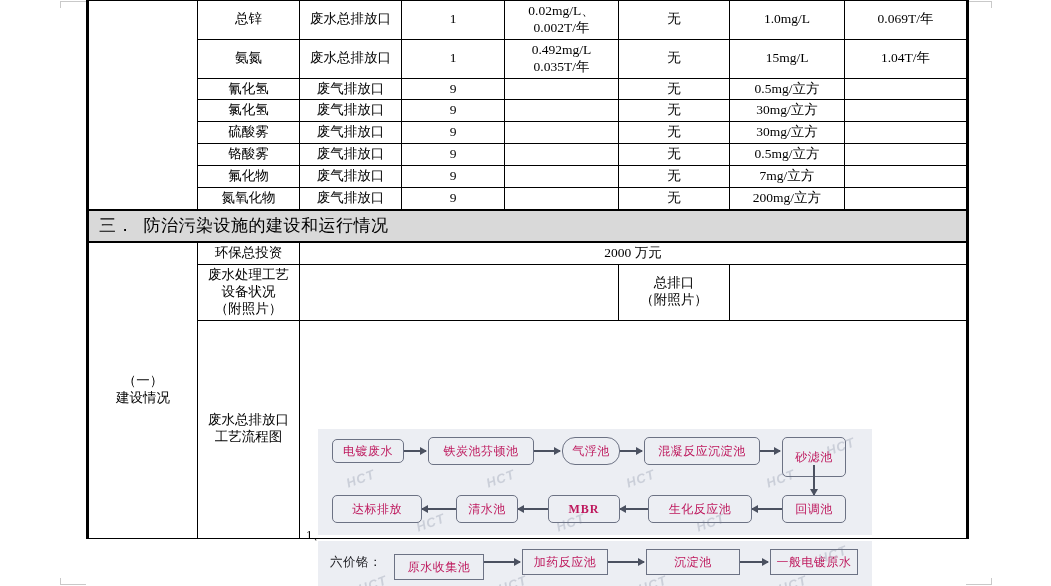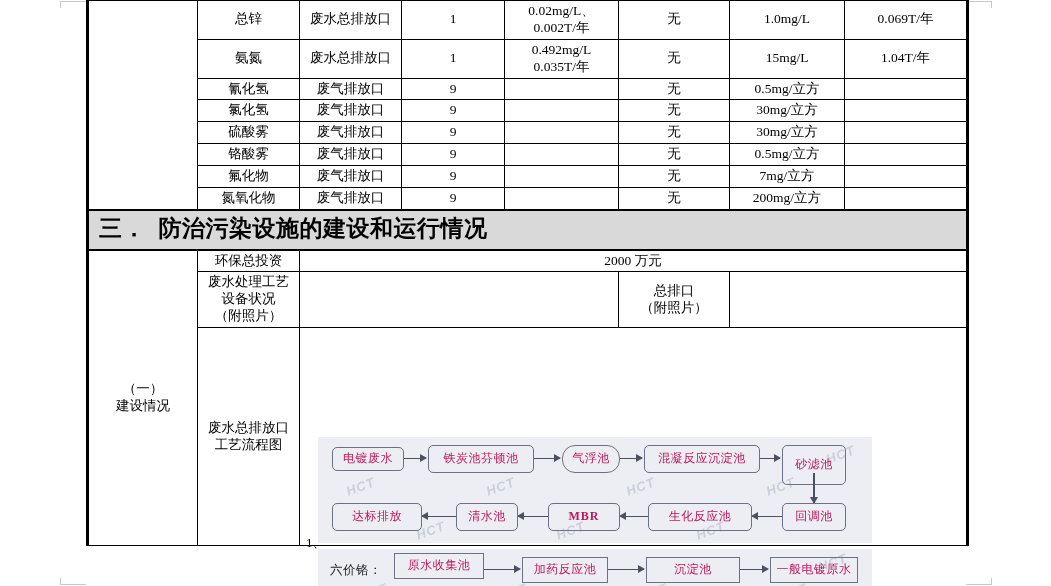--- a/index.html
+++ b/index.html
@@ -51,22 +51,22 @@
   
   .frame-left  { border-left-width: 3px !important; }
   .frame-right { border-right-width: 3px !important; }
 
   .cell-sub { font-size: 12.5px; }
 
   
   .section-band td {
     background: #d9d9d9;
     text-align: left;
-    font-weight: bold;
-    font-size: 23px;
+    font-weight: normal;
+    font-size: 17px;
     letter-spacing: 0.5px;
     padding: 4px 10px 5px 10px;
     border-top: 2px solid #000;
     border-bottom: 2px solid #000;
   }
 
   .two-line { white-space: pre-line; }
 
   
   .flow-cell {
@@ -345,21 +345,21 @@
 
               <span class="wm" style="left:40px;  top:36px;">HCT</span>
               <span class="wm" style="left:180px; top:36px;">HCT</span>
               <span class="wm" style="left:320px; top:36px;">HCT</span>
               <span class="wm" style="left:460px; top:36px;">HCT</span>
 
               <span class="wm" style="left:500px; top:6px;">HCT</span>
 
               <span class="flow-label" style="left:12px; top:14px;">六价铬：</span>
 
-              <div class="node" style="left:76px;  top:4px;  width:90px; height:26px;">原水收集池</div>
+              <div class="node" style="left:76px;  top:13px;  width:90px; height:26px;">原水收集池</div>
               <div class="arrow-h" style="left:166px; top:20px; width:36px;"></div>
 
               <div class="node" style="left:204px; top:8px;  width:86px; height:26px;">加药反应池</div>
               <div class="arrow-h" style="left:290px; top:20px; width:36px;"></div>
 
               <div class="node" style="left:328px; top:8px;  width:94px; height:26px;">沉淀池</div>
               <div class="arrow-h" style="left:422px; top:20px; width:28px;"></div>
 
               <div class="node" style="left:452px; top:8px;  width:88px; height:26px;">一般电镀原水</div>
 

